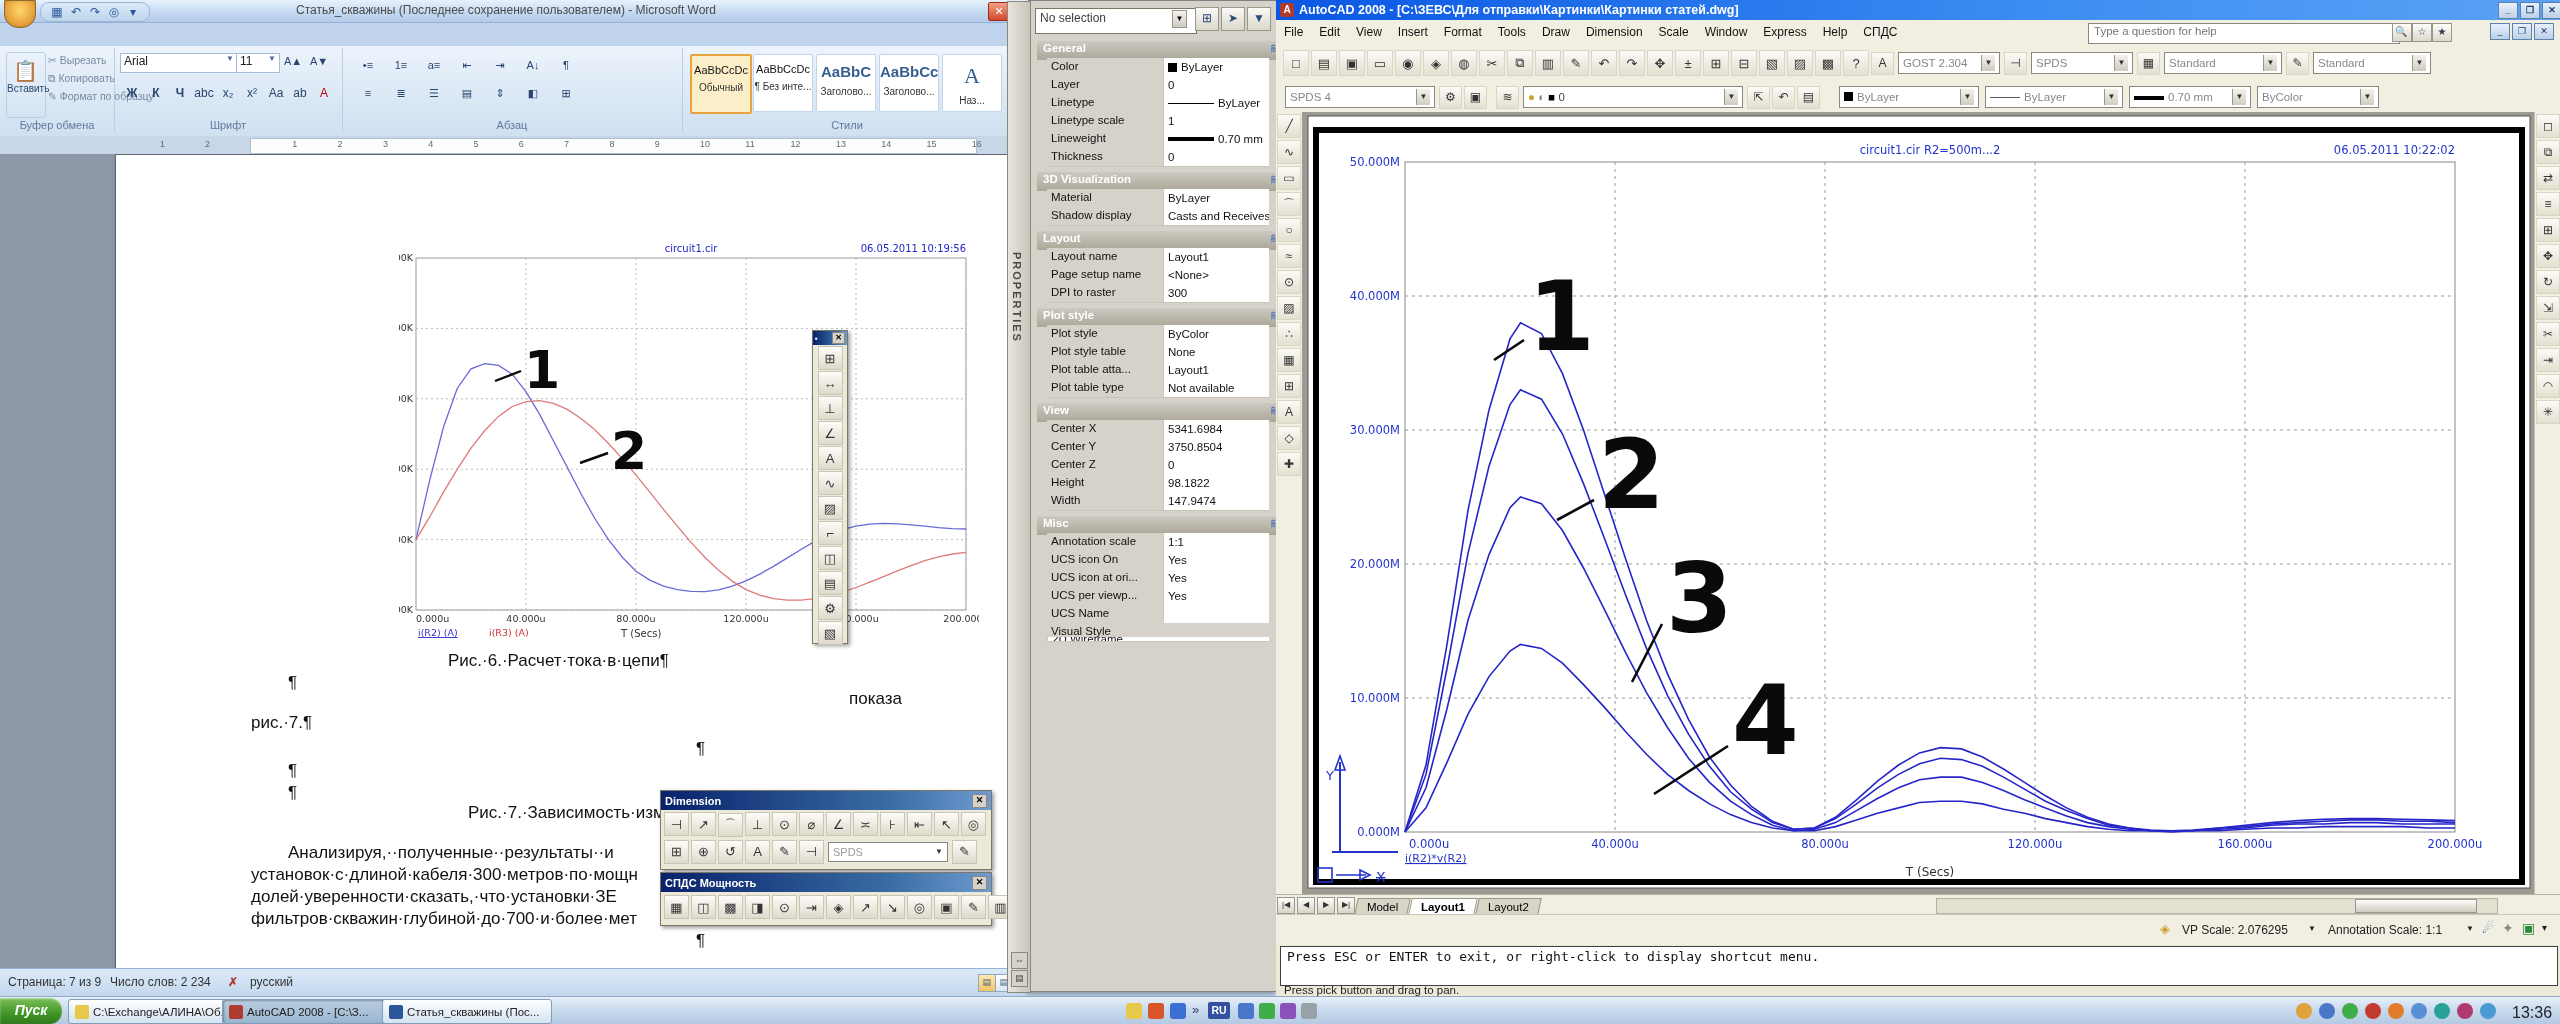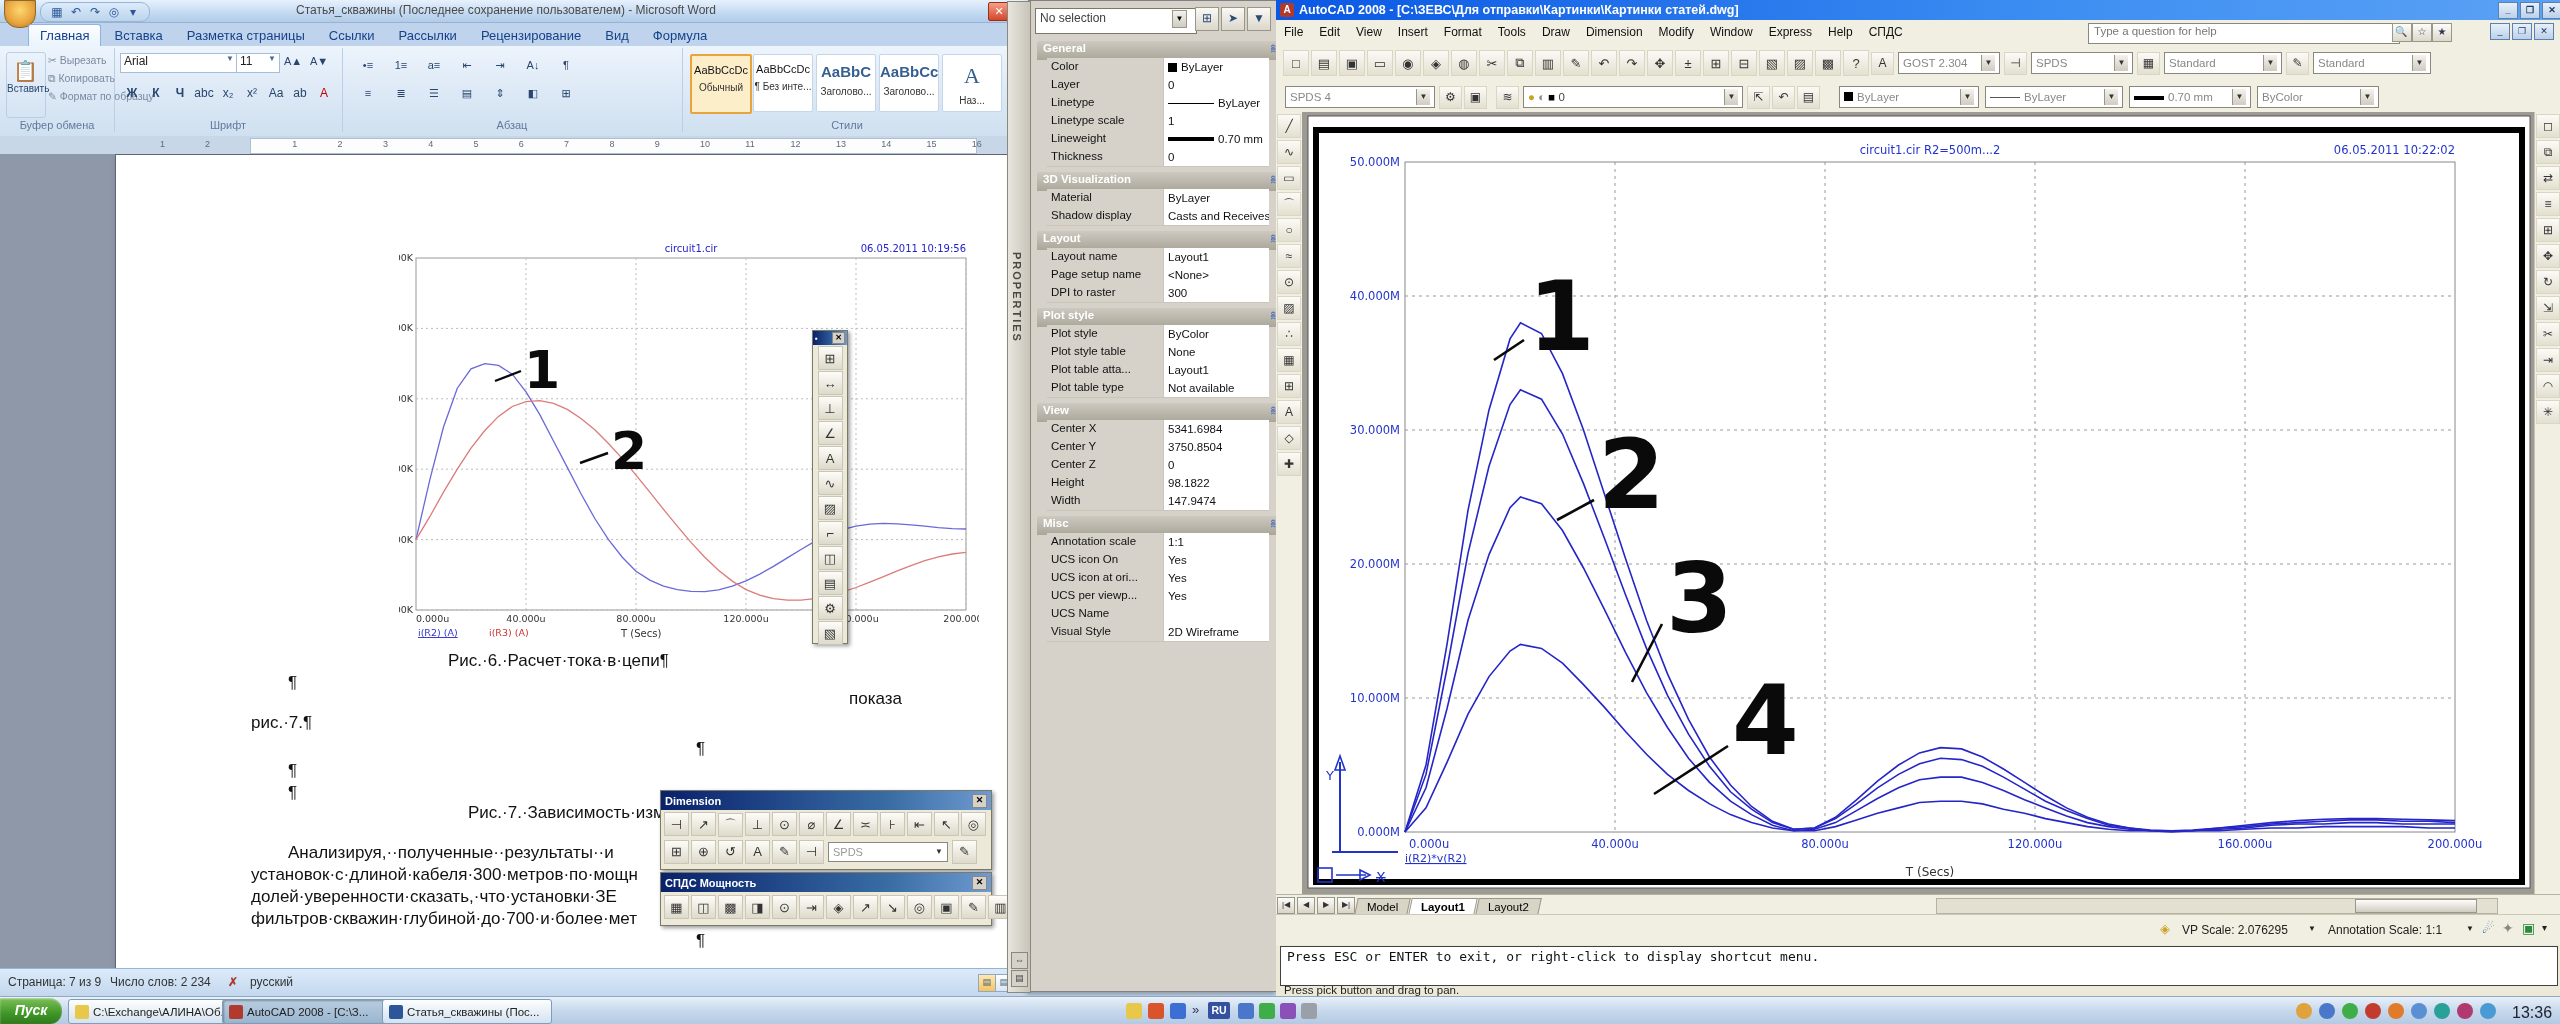--- a/index.html
+++ b/index.html
@@ -112,30 +112,20 @@
     <div id="orb" class="abs"></div>
     <div id="qat" class="abs">
         <div class="qbtn">▦</div>
         <div class="qbtn">↶</div>
         <div class="qbtn">↷</div>
         <div class="qbtn">◎</div>
         <div class="qbtn">▾</div>
       </div>
     <div id="w-title" class="abs">Статья_скважины (Последнее сохранение пользователем) - Microsoft Word</div>
     <div id="w-close" class="abs">✕</div>
-    <div id="w-tabs" class="abs">
-        <div class="wtab active">Главная</div>
-        <div class="wtab">Вставка</div>
-        <div class="wtab">Разметка страницы</div>
-        <div class="wtab">Ссылки</div>
-        <div class="wtab">Рассылки</div>
-        <div class="wtab">Рецензирование</div>
-        <div class="wtab">Вид</div>
-        <div class="wtab">Формула</div>
-      </div>
     <div id="ribbon" class="abs">
         <div class="rgroup" style="left: 0px; width: 114px;">
           <div class="glabel">Буфер обмена</div>
           <div style="position: absolute; left: 6px; top: 4px; width: 38px; height: 64px; border: 1px solid rgb(185, 207, 230); border-radius: 3px; text-align: center;">
             <div style="font-size: 20px; margin-top: 6px;">📋</div>
             <div style="font-size: 10px; color: rgb(41, 70, 110);">Вставить</div>
           </div>
           <div style="position: absolute; left: 48px; top: 6px; font-size: 10.5px; color: rgb(122, 138, 160); white-space: nowrap;">✂ Вырезать</div>
           <div style="position: absolute; left: 48px; top: 24px; font-size: 10.5px; color: rgb(122, 138, 160); white-space: nowrap;">⧉ Копировать</div>
           <div style="position: absolute; left: 48px; top: 42px; font-size: 10.5px; color: rgb(122, 138, 160); white-space: nowrap;">✎ Формат по образцу</div>
@@ -511,21 +501,21 @@
         <div class="pval">
           <span>Yes</span>
         </div>
       </div>
       <div class="prow" style="top: 604px;">
         <div class="plabel">UCS Name</div>
         <div class="pval">
           <span></span>
         </div>
       </div>
-      <div class="prow" style="top: 622px;">
+      <div class="prow" style="top: 622px; flex-direction: column;">
         <div class="plabel">Visual Style</div>
         <div class="pval">
           <span>2D Wireframe</span>
         </div>
       </div>
     </div>
 
   <div id="acad" class="abs">
     <div id="a-titlebar" class="abs">
       <span style="display:inline-block;width:14px;height:14px;background:#b03a2e;border-radius:2px;margin-right:5px;color:#fff;font-size:10px;text-align:center;line-height:14px;">A</span>
@@ -536,21 +526,21 @@
       </div>
     <div id="a-menubar" class="abs">
         <div class="mitem">File</div>
         <div class="mitem">Edit</div>
         <div class="mitem">View</div>
         <div class="mitem">Insert</div>
         <div class="mitem">Format</div>
         <div class="mitem">Tools</div>
         <div class="mitem">Draw</div>
         <div class="mitem">Dimension</div>
-        <div class="mitem">Modify</div>
+        <div class="mitem">Scale</div>
         <div class="mitem">Window</div>
         <div class="mitem">Express</div>
         <div class="mitem">Help</div>
         <div class="mitem">СПДС</div>
         <div id="helpbox">Type a question for help</div>
         <div class="hicon" style="left: 1116px;">🔍</div>
         <div class="hicon" style="left: 1136px;">☆</div>
         <div class="hicon" style="left: 1156px;">★</div>
         <div class="winbtn" style="position: absolute; left: 1212px; top: 3px;">_</div>
         <div class="winbtn" style="position: absolute; left: 1234px; top: 3px;">❐</div>

